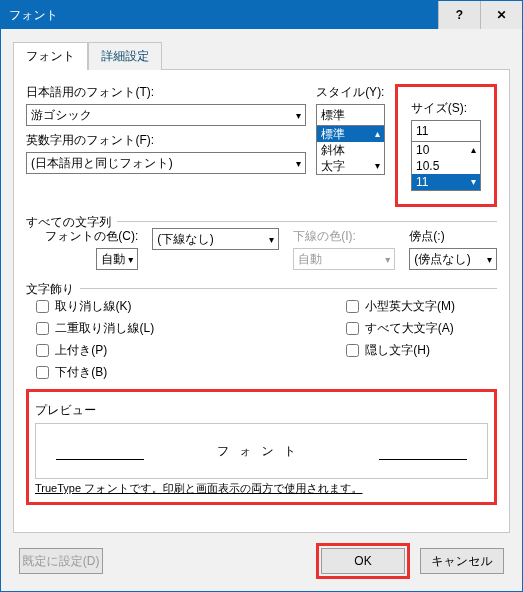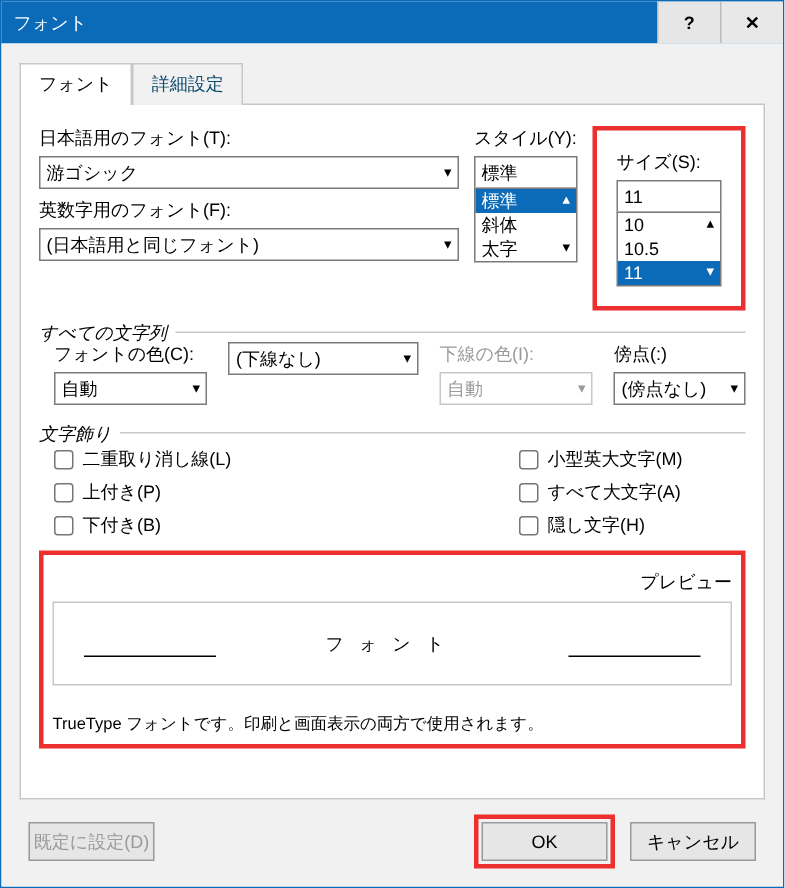--- a/index.html
+++ b/index.html
@@ -16,21 +16,21 @@
 .content { background: #fff; border: 1px solid #c7c7c7; border-top: none; flex: 1; padding: 14px 12px 8px 12px; position: relative; }
 .row { display: flex; gap: 10px; margin-bottom: 4px; }
 .col { display: flex; flex-direction: column; }
 .label { margin-bottom: 3px; }
 .combo, .textbox, .select { border: 1px solid #7a7a7a; background: #fff; height: 22px; font-size: 12px; display: flex; align-items: center; padding: 0 4px; }
 .combo { justify-content: space-between; }
 .combo .arrow, .listbox .arrow { font-size: 10px; padding-left: 3px; }
 .listbox { border: 1px solid #7a7a7a; background: #fff; font-size: 12px; }
 .listbox .item { padding: 0 4px; height: 16px; line-height: 16px; display: flex; justify-content: space-between; }
 .listbox .item.selected { background: #0b6bb8; color: #fff; }
-.group-line { border-top: 1px solid #c7c7c7; margin: 8px 0 6px 0; position: relative; font-style: italic; }
+.group-line { border-top: 1px solid #c7c7c7; margin: 8px 0 6px 0; position: relative; }
 .group-title { position: absolute; top: -8px; left: 0; background: #fff; padding-right: 6px; font-size: 12px; }
 .sub-row { display: flex; gap: 14px; padding-left: 10px; }
 .check { display: flex; align-items: center; gap: 6px; height: 22px; }
 .check input { width: 13px; height: 13px; }
 .hl-red { border: 3px solid #ec2f2f; padding: 6px; }
 .btnrow { display: flex; justify-content: space-between; gap: 10px; padding: 10px 6px 4px 6px; align-items: center; position: relative; bottom: 0; }
 .pushbtn { border: 1px solid #9a9a9a; background: #e6e6e6; height: 26px; min-width: 84px; display: flex; align-items: center; justify-content: center; }
 .pushbtn.disabled { color: #9a9a9a; }
 .preview-box { border: 1px solid #c7c7c7; height: 56px; display: flex; align-items: center; justify-content: center; letter-spacing: 12px; position: relative; }
 .preview-underline { position: absolute; height: 1px; background: #000; width: 88px; bottom: 18px; }
@@ -111,21 +111,21 @@
                 </div>
             </div>
           </div>
         </div>
       </div>
 
       <div class="group-line" style="margin-top:14px;">
         <span class="group-title">すべての文字列</span>
       </div>
       <div class="sub-row" style="margin-top:6px;">
-        <div class="col" style="width:105px;">
+        <div class="col" style="width:105px;align-items:flex-end;">
           <div class="label">フォントの色(C):</div>
           <div class="combo">
               <span>自動</span>
               <span class="arrow">▾</span>
             </div>
         </div>
         <div class="col" style="width:130px;">
           <div class="combo">
               <span>(下線なし)</span>
               <span class="arrow">▾</span>
@@ -147,20 +147,24 @@
         </div>
       </div>
 
       <div class="group-line" style="margin-top:18px;">
         <span class="group-title">文字飾り</span>
       </div>
       <div class="row" style="padding-left:10px; margin-top:6px;">
         <div class="col" style="width:300px;">
           <label class="check">
               <input type="checkbox" style="">
+              <span>取り消し線(K)</span>
+            </label>
+          <label class="check">
+              <input type="checkbox" style="">
               <span>二重取り消し線(L)</span>
             </label>
           <label class="check">
               <input type="checkbox" style="">
               <span>上付き(P)</span>
             </label>
           <label class="check">
               <input type="checkbox" style="">
               <span>下付き(B)</span>
             </label>
@@ -177,27 +181,27 @@
           <label class="check">
               <input type="checkbox" style="">
               <span>隠し文字(H)</span>
             </label>
         </div>
       </div>
 
       <div class="hl-red" style="margin-top:6px; padding:6px;">
         <div style="position:relative;">
           <div class="group-line" style="border:none;"></div>
-          <div style="position:relative; top:-4px;text-align:right;"><span>プレビュー</span></div>
+          <div style="position:relative; top:-4px;"><span>プレビュー</span></div>
           <div class="preview-box">
             <div class="preview-underline left"></div>
             <span style="letter-spacing:10px;">フォント</span>
             <div class="preview-underline right"></div>
           </div>
-          <div class="small" style="margin-top:18px;">TrueType フォントです。印刷と画面表示の両方で使用されます。</div>
+          <div class="small" style="margin-top:2px;text-decoration:underline;">TrueType フォントです。印刷と画面表示の両方で使用されます。</div>
         </div>
       </div>
 
     </div>
 
     <div class="btnrow">
       <div class="pushbtn disabled" style="margin-right:auto;">
           <span>既定に設定(D)</span>
         </div>
       <div class="hl-red" style="padding:2px;">

